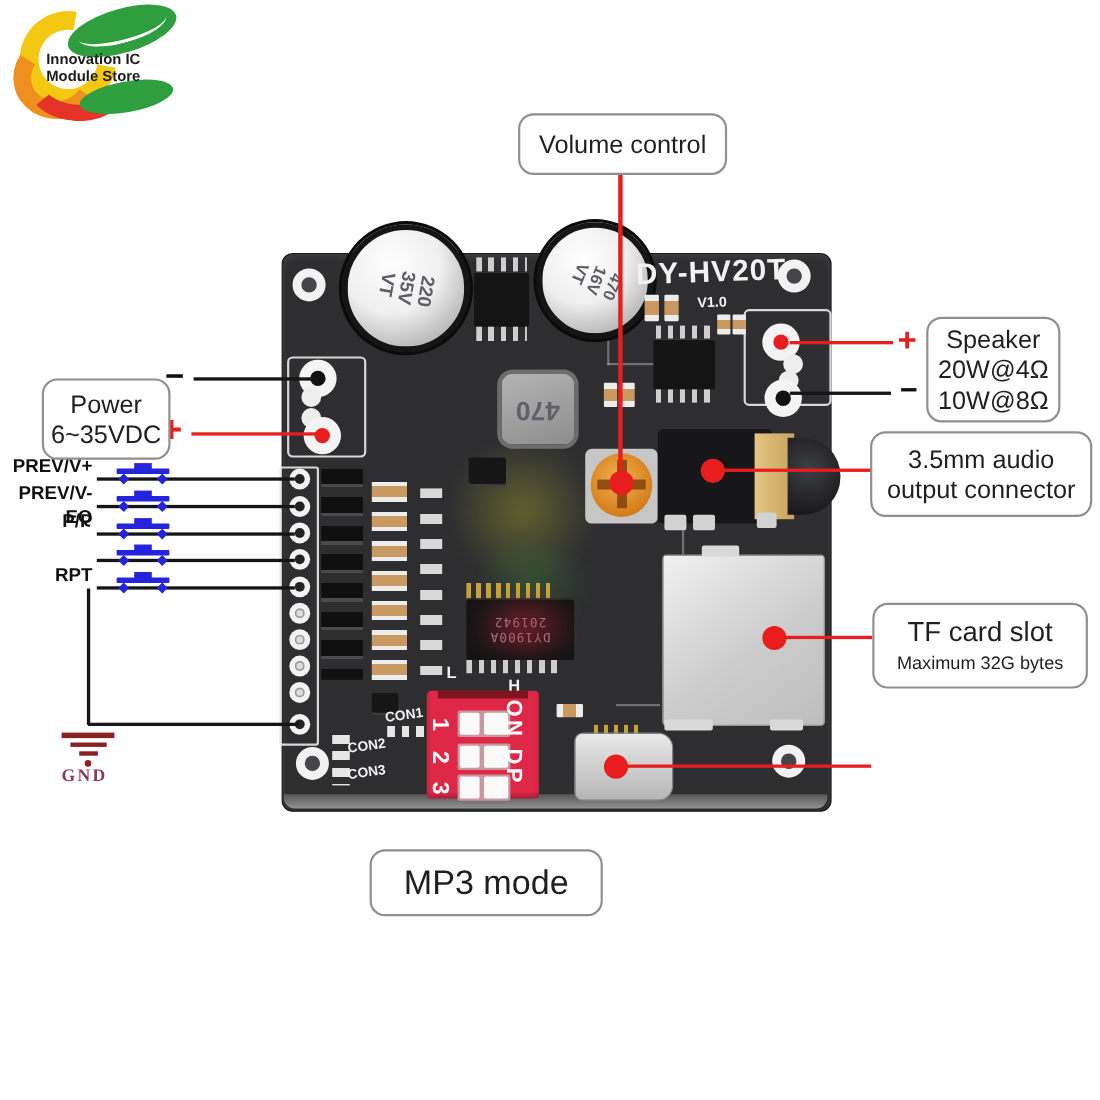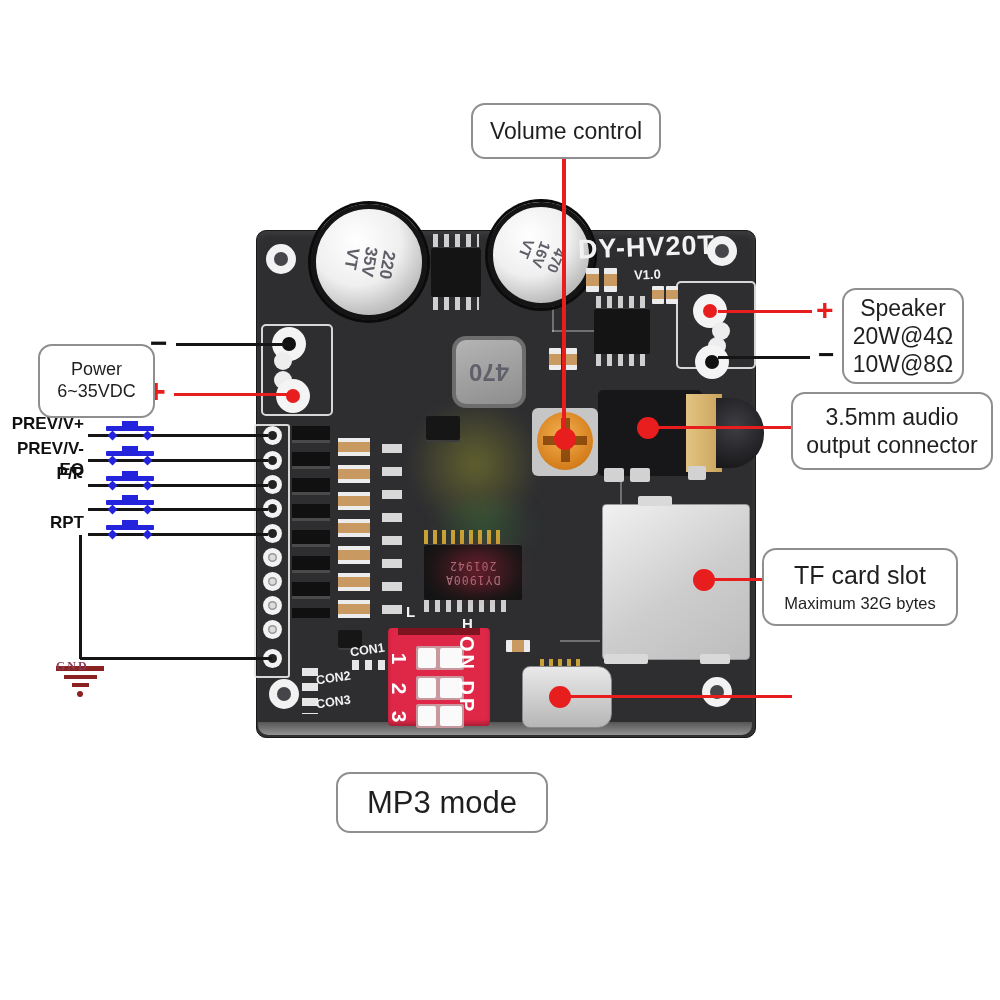--- a/index.html
+++ b/index.html
@@ -67,20 +67,32 @@
   .logo .arc{position:absolute;border-radius:50%;box-sizing:border-box}
   .logo .leaf{position:absolute;border-radius:50%;background:#2f9e3f}
   .logo .vein{position:absolute;border-bottom:3px solid #fff;border-radius:50%}
   .logo .txt{position:absolute;left:34px;top:44px;font-size:13.5px;font-weight:bold;color:#1c1c1c;line-height:1.2;z-index:41}
 </style>
 </head>
 <body>
 
 <div class="canvas">
 
+  <div class="logo">
+    <div class="arc" style="left:10px;top:8px;width:88px;height:88px;border:17px solid #f3c812;border-right-color:transparent;transform:rotate(-35deg)"></div>
+    <div class="arc" style="left:4px;top:30px;width:80px;height:76px;border:16px solid #ef8f1f;border-top-color:transparent;border-right-color:transparent;transform:rotate(-12deg)"></div>
+    <div class="arc" style="left:16px;top:44px;width:90px;height:64px;border:15px solid transparent;border-bottom-color:#e43327;transform:rotate(6deg)"></div>
+    <div class="leaf" style="left:52px;top:6px;width:102px;height:40px;transform:rotate(-16deg)"></div>
+    <div class="vein" style="left:62px;top:10px;width:82px;height:24px;transform:rotate(-15deg)"></div>
+    <div class="leaf" style="left:64px;top:72px;width:86px;height:28px;transform:rotate(-10deg)"></div>
+    <div class="txt">
+      <div>Innovation IC</div>
+      <div>Module Store</div>
+    </div>
+  </div>
 
   <div class="pcb"></div>
   <div class="abs" style="left:258px;top:722px;width:494px;height:13px;background:linear-gradient(#5a5a5a,#9d9d9d);border-radius:0 0 10px 10px;z-index:6;opacity:.9"></div>
 
   <div class="wm" style="left:408px;top:398px;width:134px;height:132px;background:radial-gradient(circle,rgba(150,150,45,.5),rgba(150,150,45,0) 70%)"></div>
   <div class="wm" style="left:420px;top:498px;width:128px;height:58px;background:radial-gradient(circle,rgba(58,118,58,.45),rgba(58,118,58,0) 75%)"></div>
   <div class="wm" style="left:414px;top:546px;width:126px;height:48px;background:radial-gradient(circle,rgba(172,40,62,.55),rgba(172,40,62,0) 75%);z-index:10"></div>
 
   <div class="hole" style="left:266px;top:244px"></div>
   <div class="hole" style="left:707px;top:236px"></div>
@@ -263,26 +275,26 @@
   </div>
   <div class="callout" style="left:842px;top:288px;width:118px;height:92px">
     <span class="pre" style="font-size:23px">Speaker
 20W@4Ω
 10W@8Ω</span>
   </div>
   <div class="callout" style="left:791px;top:392px;width:198px;height:74px">
     <span class="pre" style="font-size:23px">3.5mm audio
 output connector</span>
   </div>
-  <div class="callout" style="left:762px;top:548px;width:192px;height:74px;flex-direction:column">
+  <div class="callout" style="left:793px;top:548px;width:192px;height:74px;flex-direction:column">
     <span style="font-size:25px">TF card slot</span>
     <span style="font-size:16.5px;margin-top:4px">Maximum 32G bytes</span>
   </div>
   <div class="callout" style="left:38px;top:344px;width:113px;height:70px">
-    <span class="pre" style="font-size:18px">Power
+    <span class="pre" style="font-size:23px">Power
 6~35VDC</span>
   </div>
   <div class="callout" style="left:336px;top:772px;width:208px;height:57px">
     <span style="font-size:31px">MP3 mode</span>
   </div>
 
   <div class="btnlabel" style="left:0;top:414px">PREV/V+</div>
   <div class="hline" style="left:88px;top:434px;width:180px"></div>
   <div class="sw" style="left:104px;top:419px">
       <span class="bar"></span>
@@ -326,15 +338,15 @@
       <span class="t1"></span>
       <span class="t2"></span>
     </div>
 
   <div class="vline" style="left:79px;top:535px;height:124px"></div>
   <div class="hline" style="left:80px;top:657px;width:192px"></div>
   <div class="gndbar" style="left:56px;top:666px;width:48px;height:5px"></div>
   <div class="gndbar" style="left:64px;top:675px;width:33px;height:4px"></div>
   <div class="gndbar" style="left:72px;top:683px;width:17px;height:4px"></div>
   <div class="gndbar" style="left:77px;top:691px;width:6px;height:6px;border-radius:50%"></div>
-  <div class="abs" style="left:56px;top:659px;font-family:'Liberation Serif',serif;font-weight:bold;font-size:12px;letter-spacing:2px;color:#8b3a55;z-index:20">GND</div>
+  <div class="abs" style="left:56px;top:697px;font-family:'Liberation Serif',serif;font-weight:bold;font-size:16px;letter-spacing:2px;color:#8b3a55;z-index:20">GND</div>
 
 </div>
 
 </body></html>

